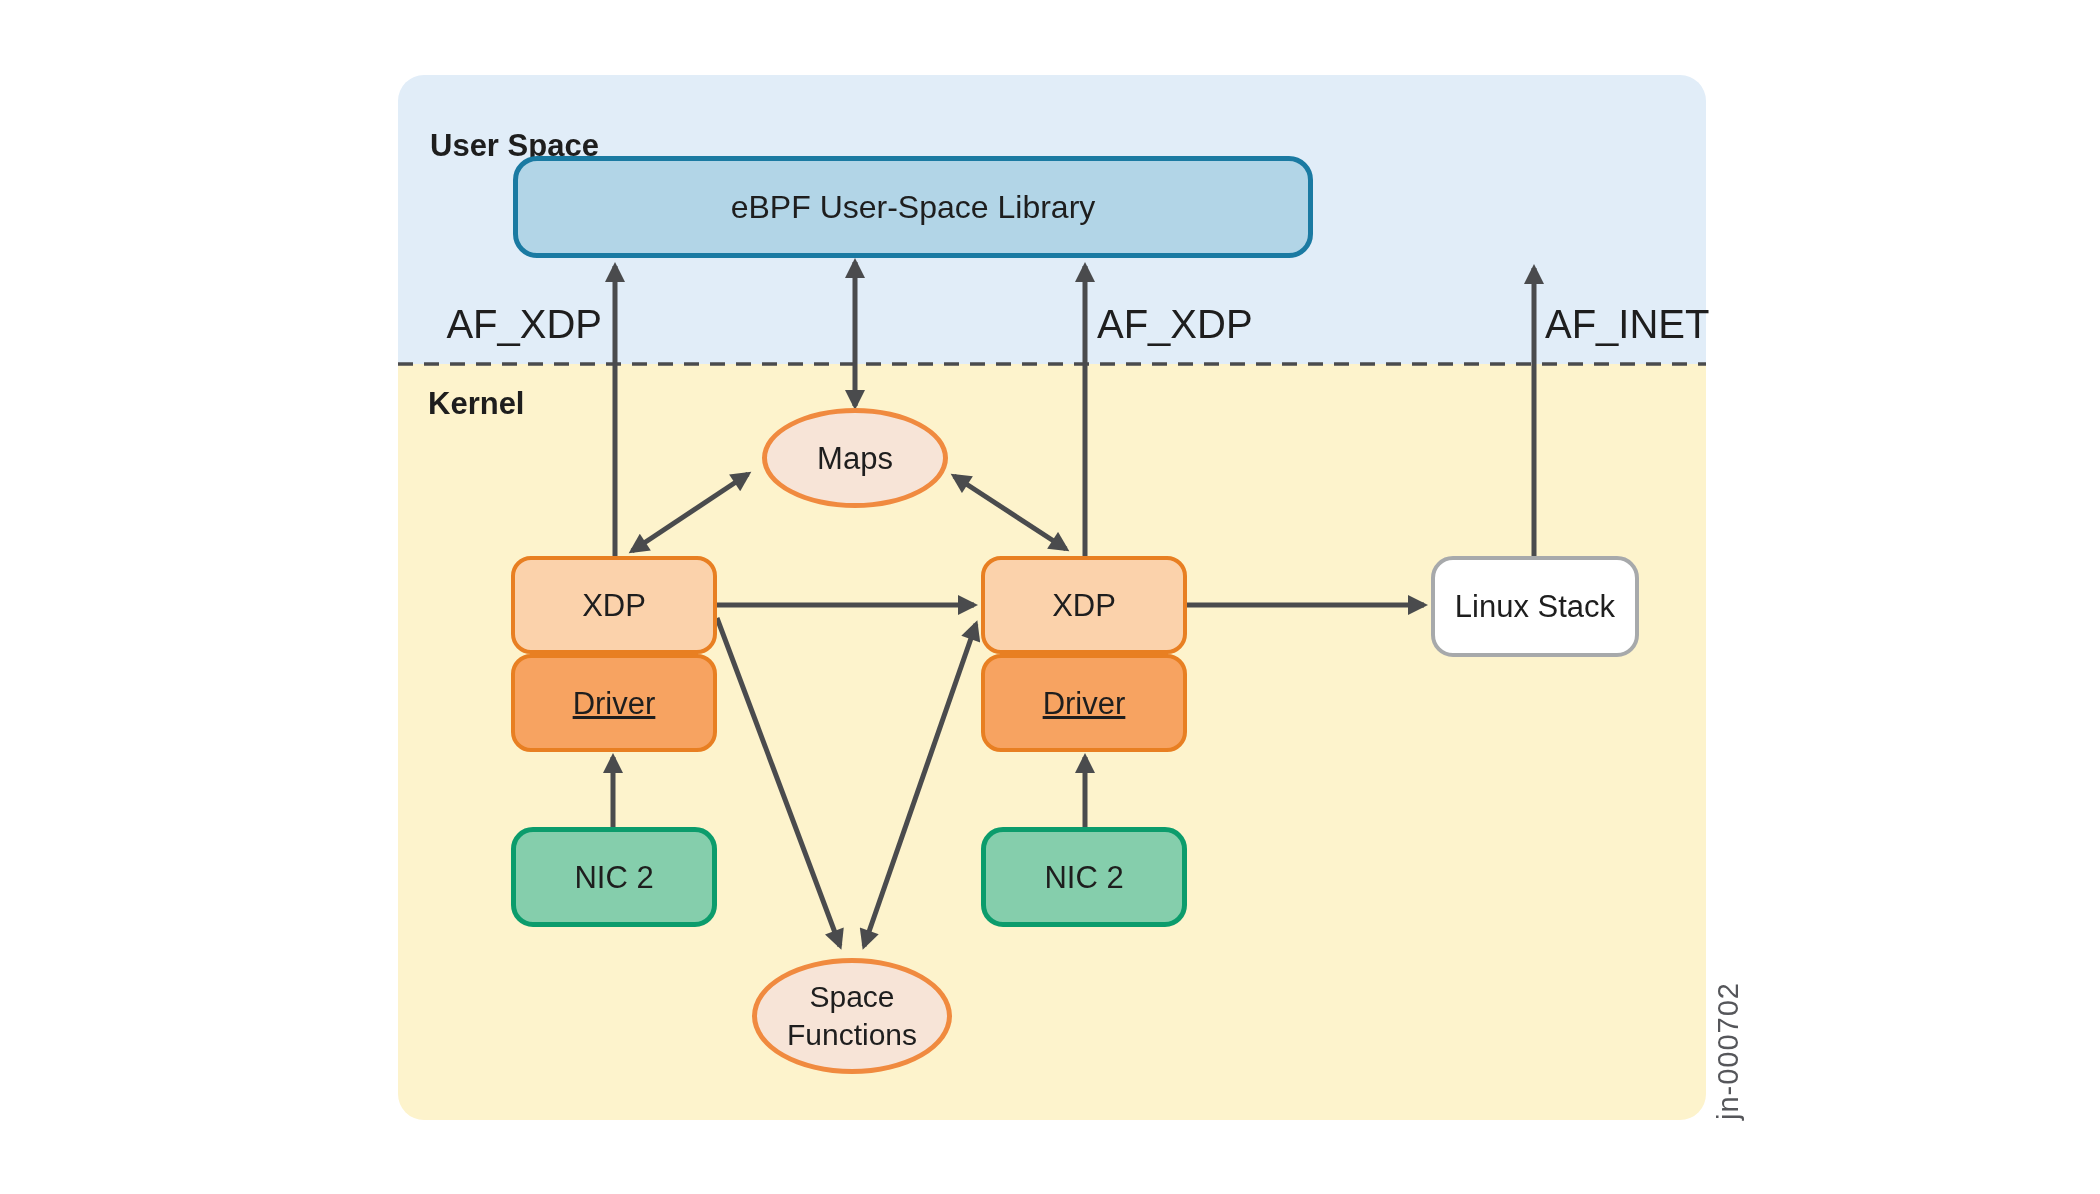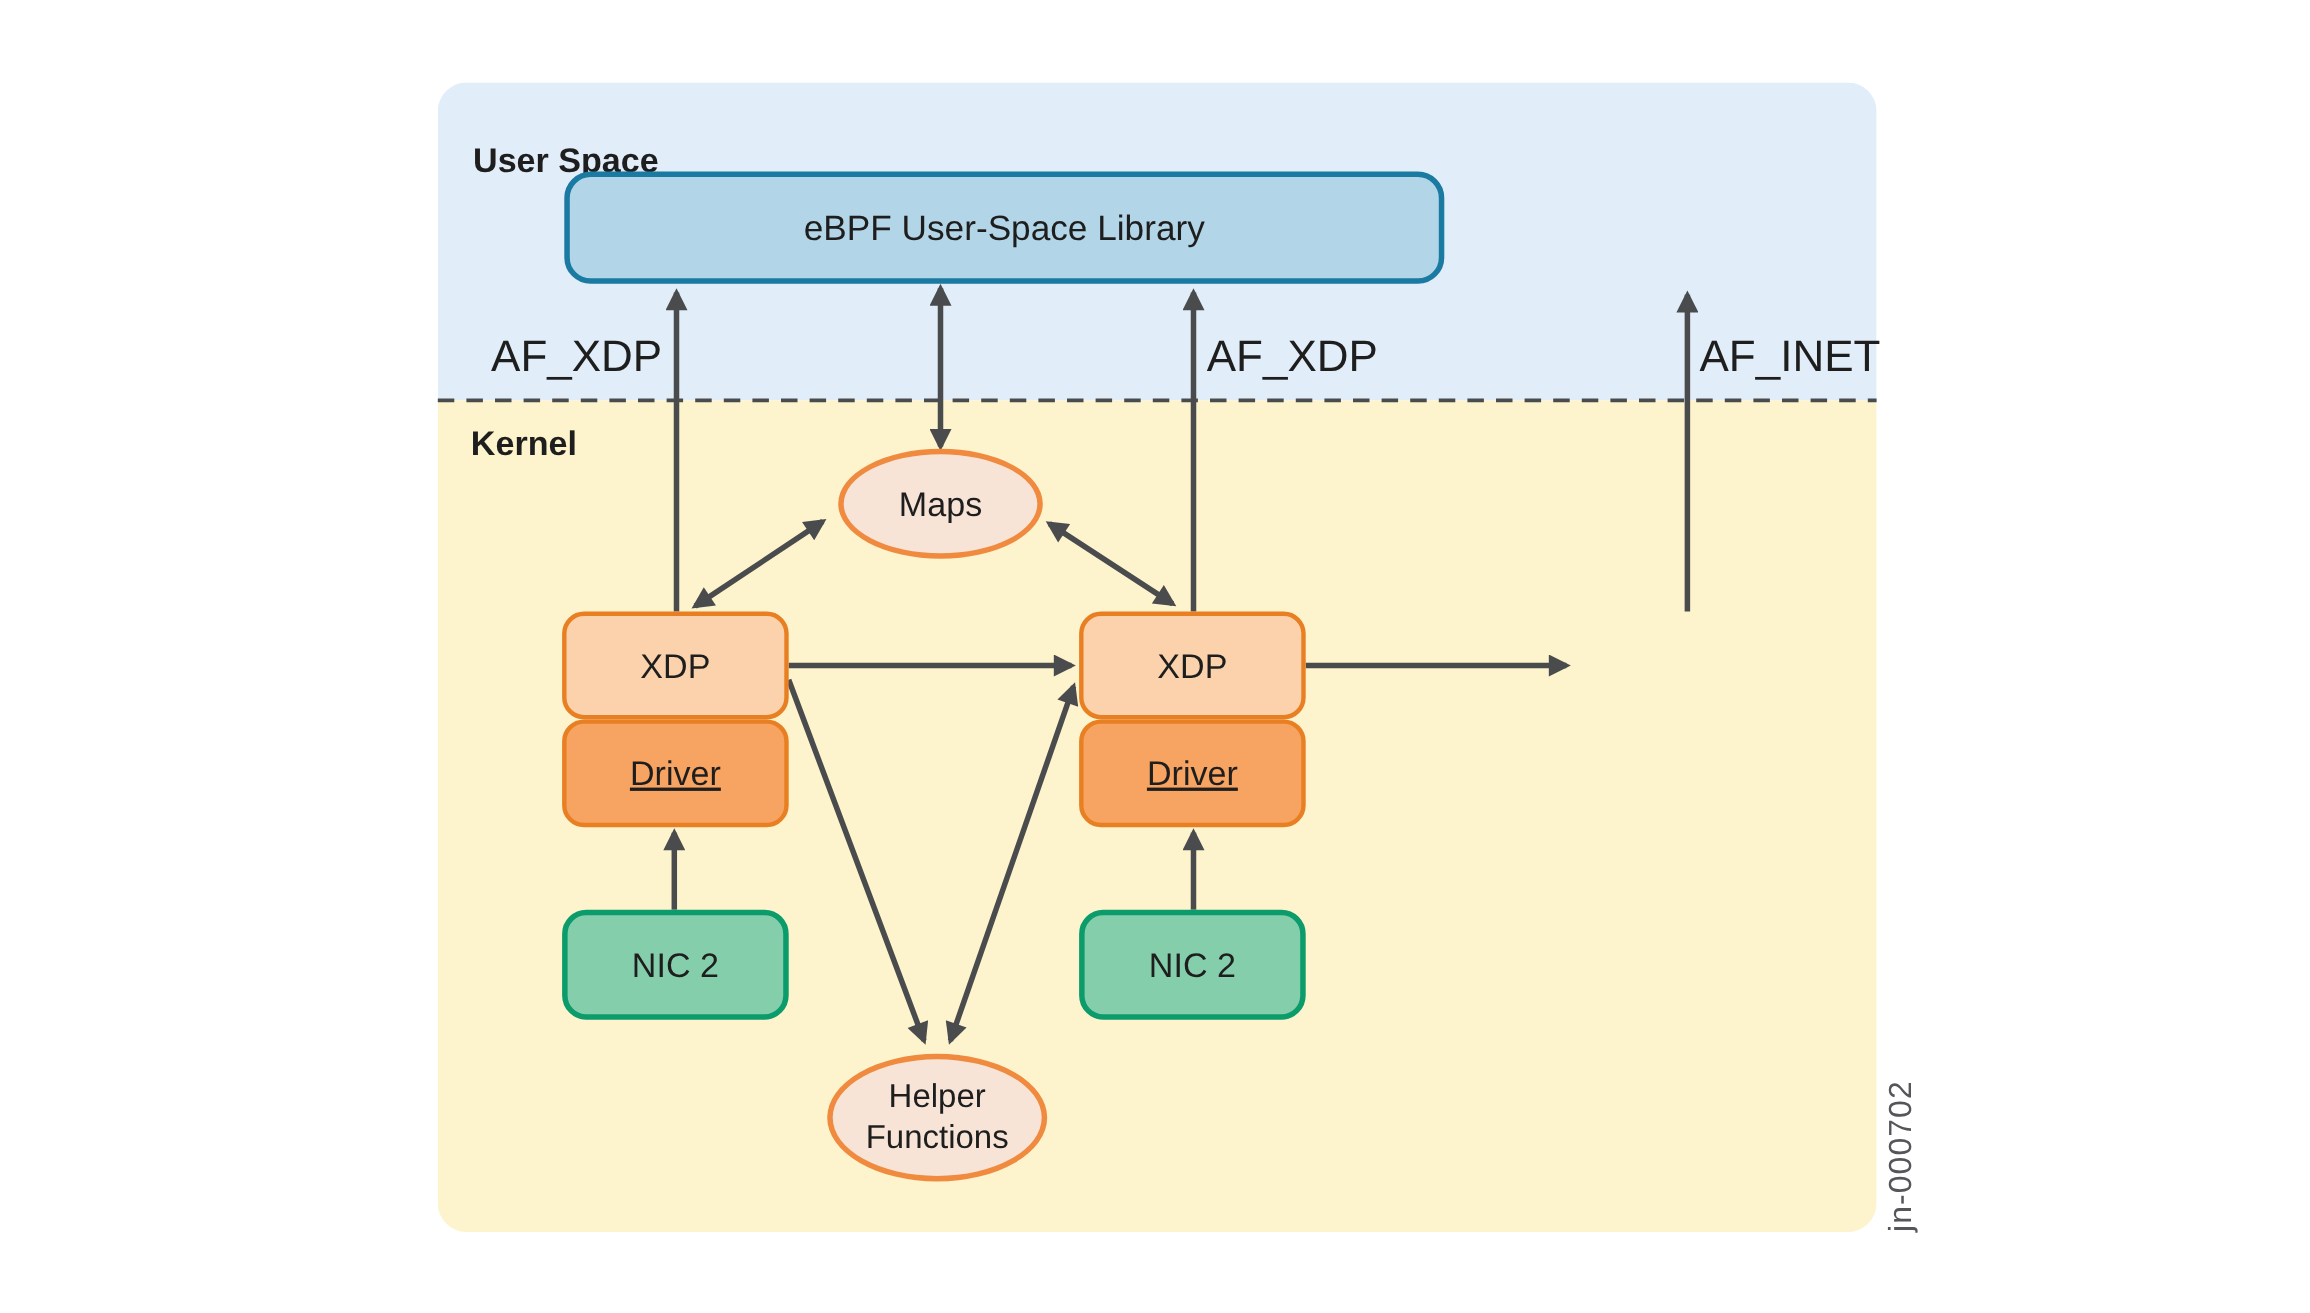--- a/index.html
+++ b/index.html
@@ -112,21 +112,24 @@
   <div class="node node-xdp col-right row-xdp">
     <span>XDP</span>
   </div>
   <div class="node node-driver col-right row-driver">
     <span>Driver</span>
   </div>
   <div class="node node-nic col-right row-nic">
     <span>NIC 2</span>
   </div>
 
+  <div class="node node-linux">
+    <span>Linux Stack</span>
+  </div>
 
   <div class="node node-helper">
-    <span>Helper</span>
+    <span>Space</span>
     <span>Functions</span>
   </div>
 
   <div class="fig-id">jn-000702</div>
 
 </div>
 
 </body></html>

